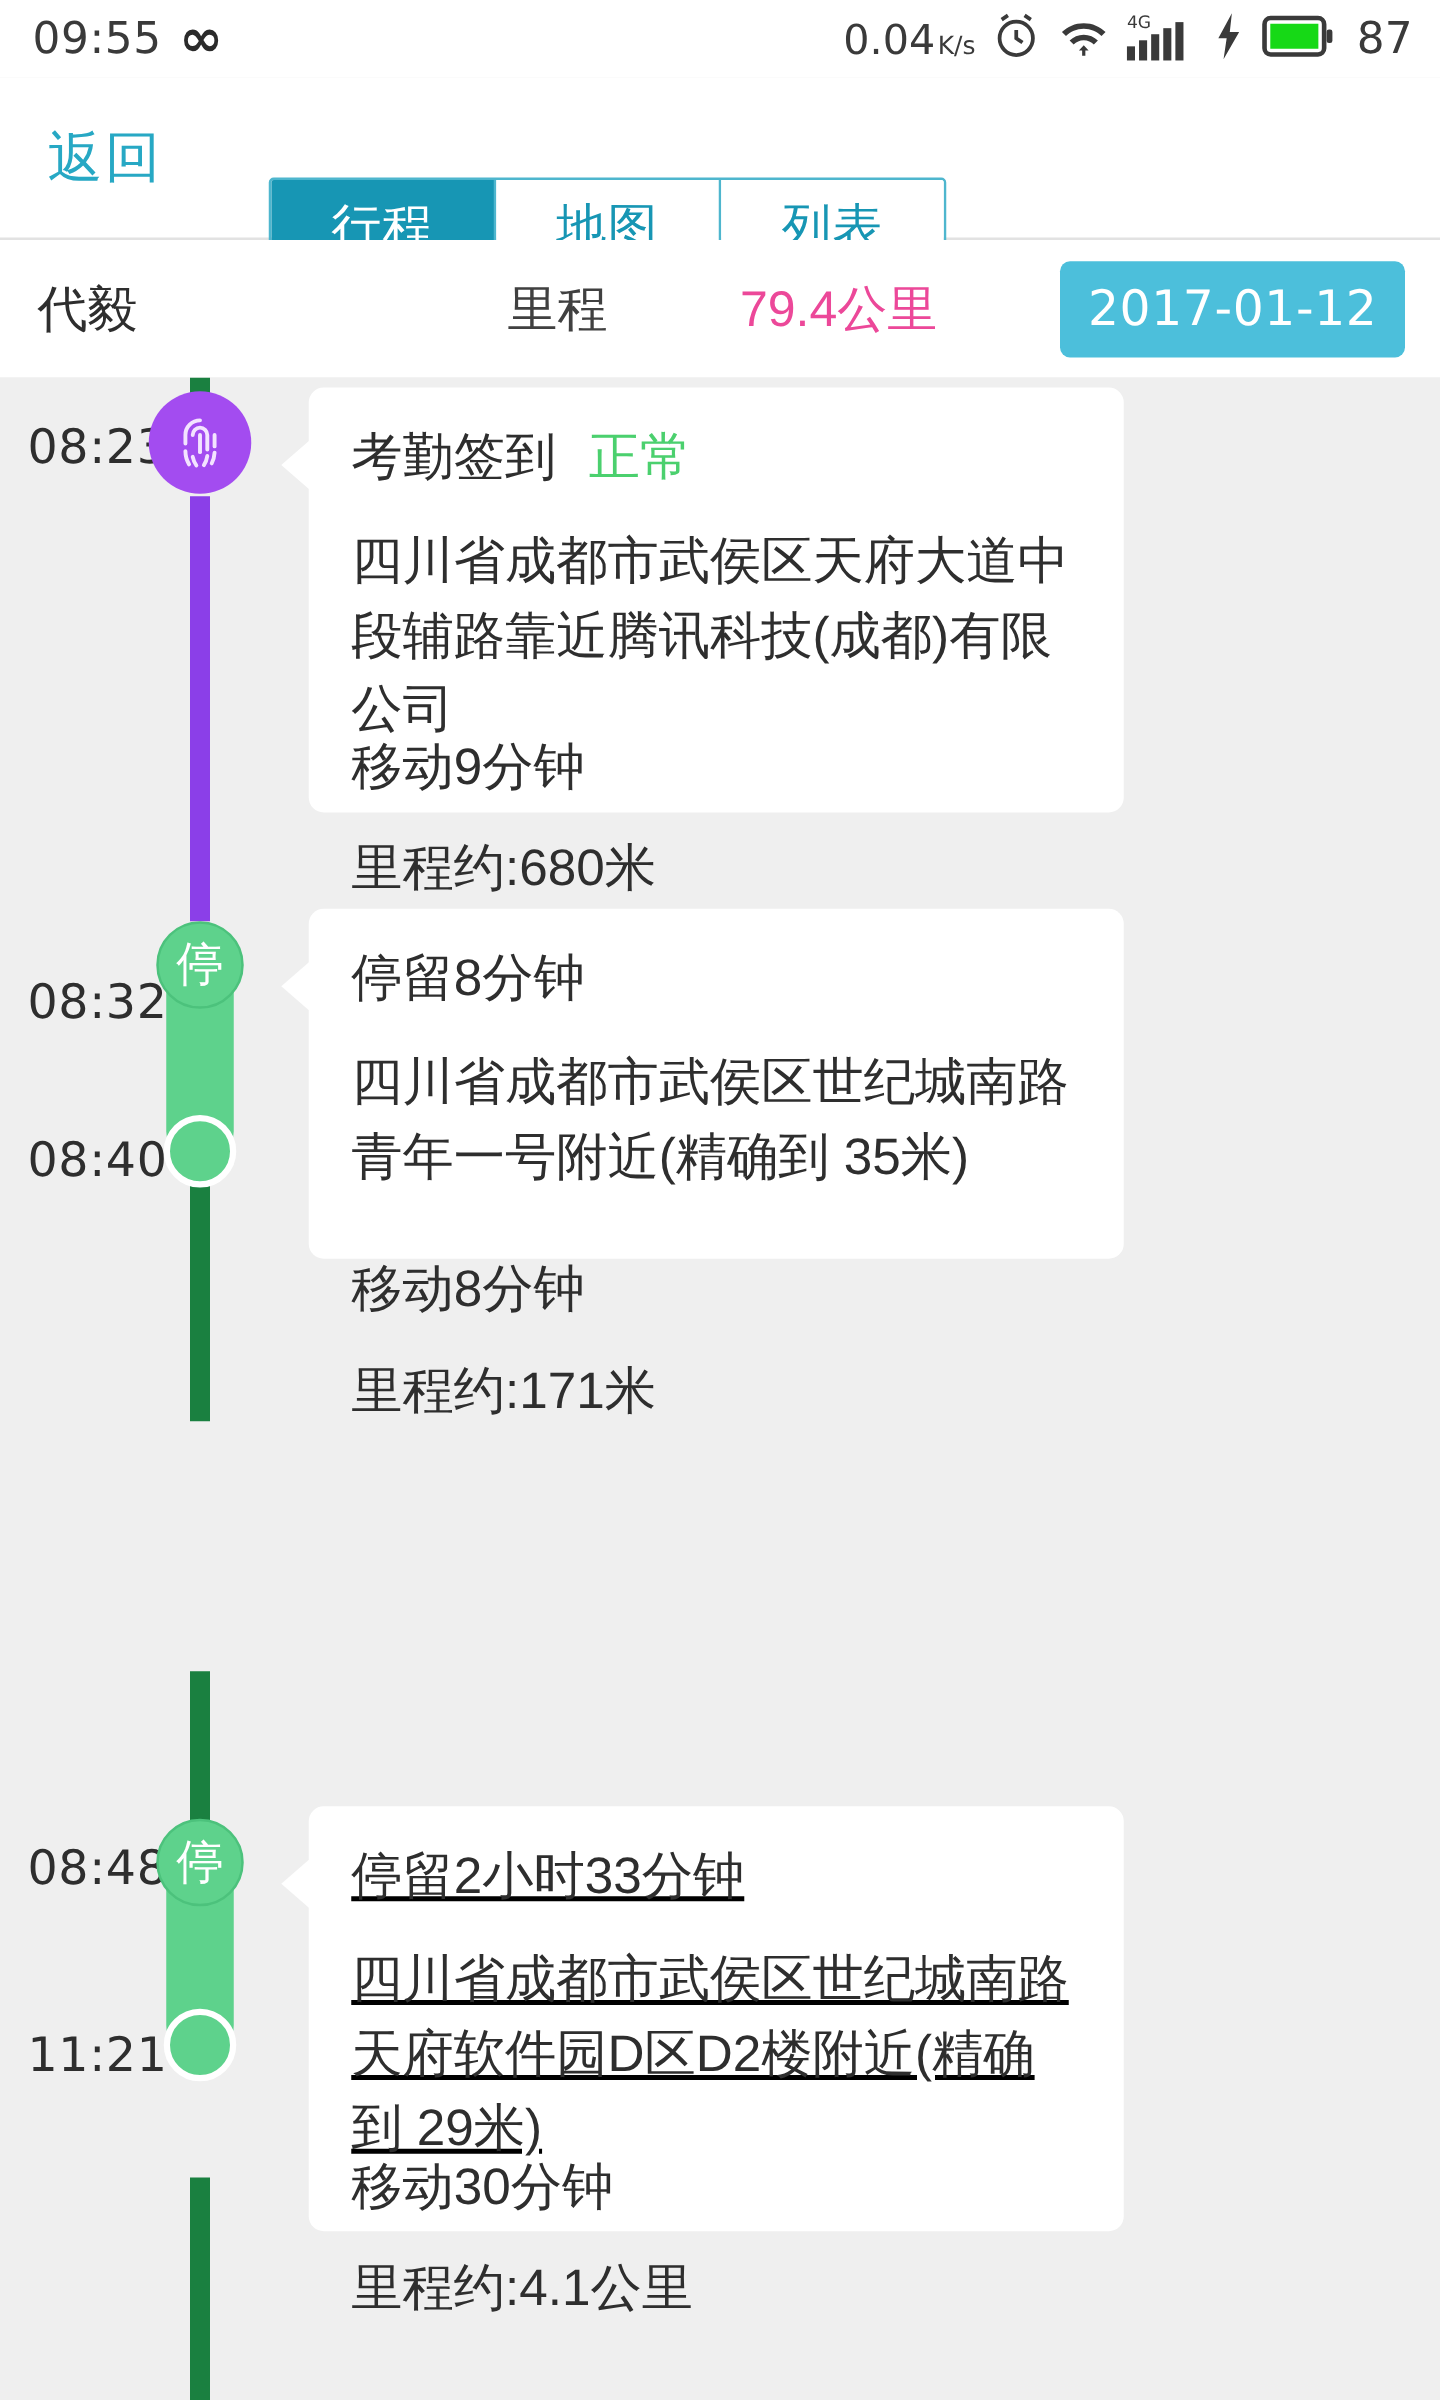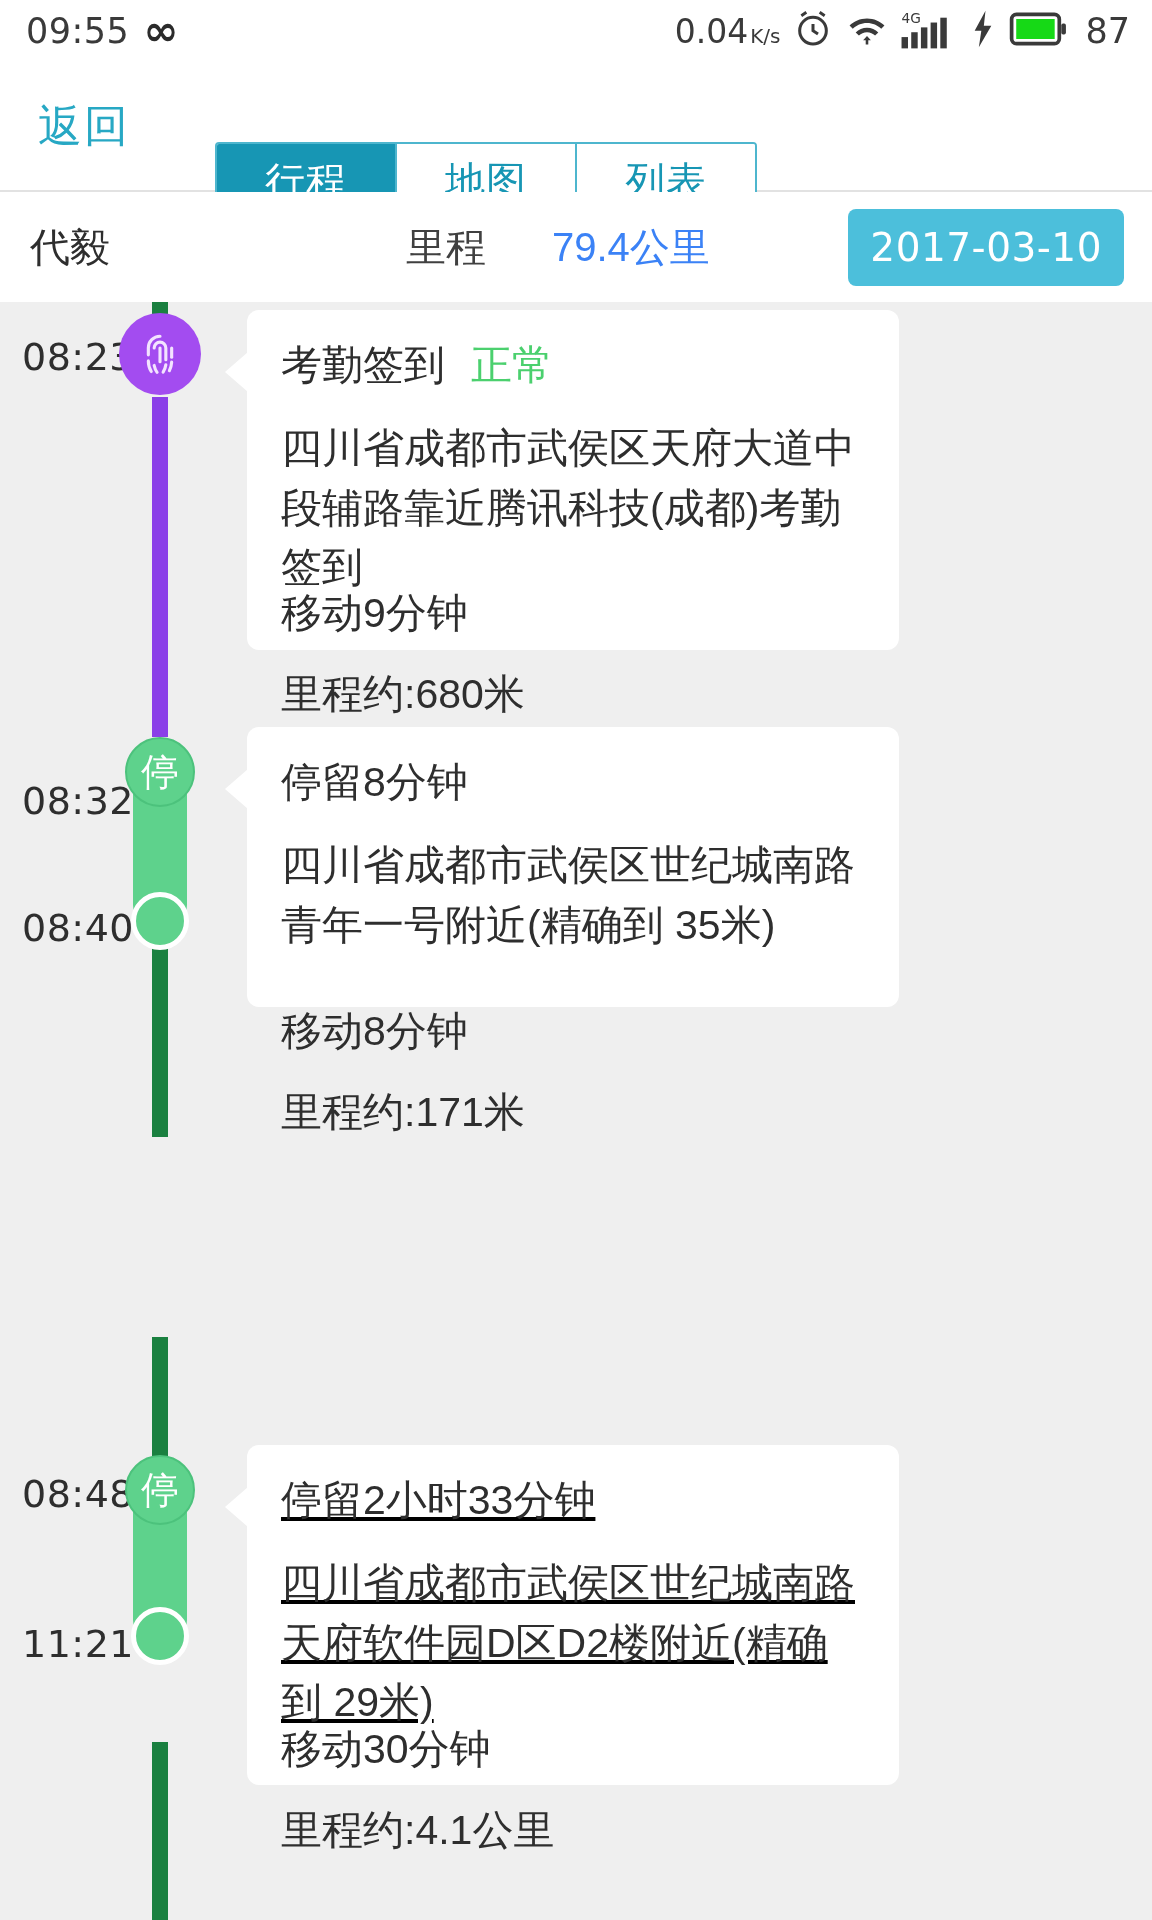--- a/index.html
+++ b/index.html
@@ -127,23 +127,23 @@
     left: 30px;
   }
   .info-mileage-label {
     font-size: 40px;
     color: #404040;
     position: absolute;
     left: 406px;
   }
   .info-mileage-value {
     font-size: 40px;
-    color: #3b82f6;
-    position: absolute;
-    left: 552px;
+    color: #ec4899;
+    position: absolute;
+    left: 592px;
   }
   .date-badge {
     position: absolute;
     right: 28px;
     background: #4cbfdb;
     color: #ffffff;
     font-size: 39px;
     padding: 16px 22px;
     border-radius: 8px;
     cursor: pointer;
@@ -331,21 +331,21 @@
     <div class="seg-tab active">行程</div>
     <div class="seg-tab">地图</div>
     <div class="seg-tab">列表</div>
   </div>
 </div>
 
 <div class="inforow">
   <div class="info-name">代毅</div>
   <div class="info-mileage-label">里程</div>
   <div class="info-mileage-value">79.4公里</div>
-  <div class="date-badge">2017-03-10</div>
+  <div class="date-badge">2017-01-12</div>
 </div>
 
 <div class="timeline">
 
   <div class="rail dark" style="top:0px;   height:30px;"></div>
   <div class="rail purple" style="top:95px;  height:340px;"></div>
   <div class="rail dark" style="top:610px; height:225px;"></div>
   <div class="rail dark" style="top:1035px;height:245px;"></div>
   <div class="rail dark" style="top:1440px;height:178px;"></div>
 
@@ -363,21 +363,21 @@
       <path d="M9.2 17.5c.3 1.4.8 2.5 1.4 3.3"></path>
       <path d="M14.8 17.2c-.2 1.4-.7 2.6-1.3 3.5"></path>
       <path d="M17.6 15.9c-.1 1.6-.5 3-1.1 4.1"></path>
     </svg>
   </div>
   <div class="card" style="top: 8px; --arrow-top: 46px;">
     <div class="card-title">
       <span>考勤签到</span>
       <span class="card-status">正常</span>
     </div>
-    <div class="card-addr">四川省成都市武侯区天府大道中段辅路靠近腾讯科技(成都)考勤签到</div>
+    <div class="card-addr">四川省成都市武侯区天府大道中段辅路靠近腾讯科技(成都)有限公司</div>
   </div>
 
   <div class="moveblock" style="top:282px;">
     <div class="line">移动9分钟</div>
     <div class="line">里程约:680米</div>
   </div>
 
   <div class="tlabel" style="top:432px;margin-top:45px;">08:32</div>
   <div class="tlabel" style="top:604px;">08:40</div>
   <div class="marker stop" style="top:435px;">

